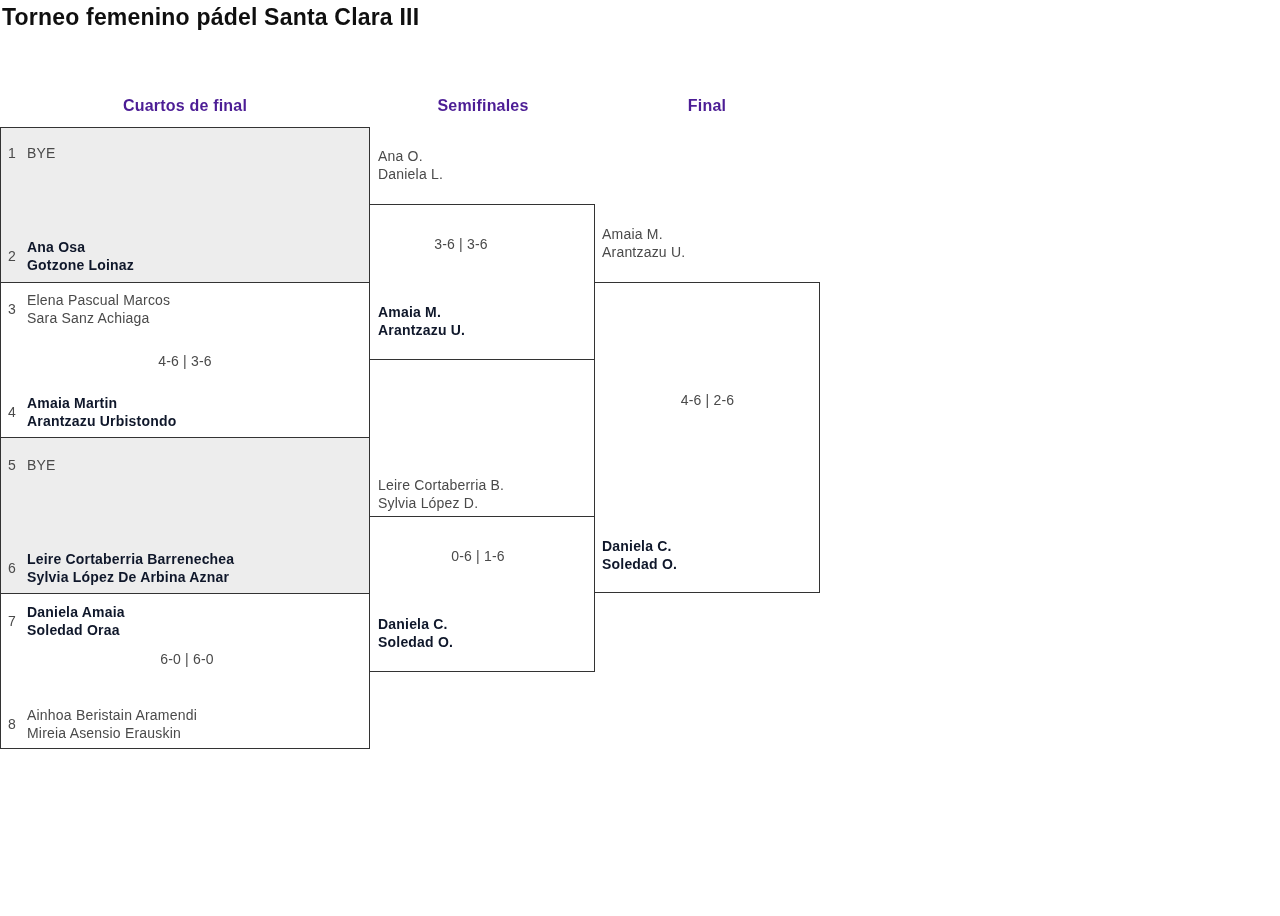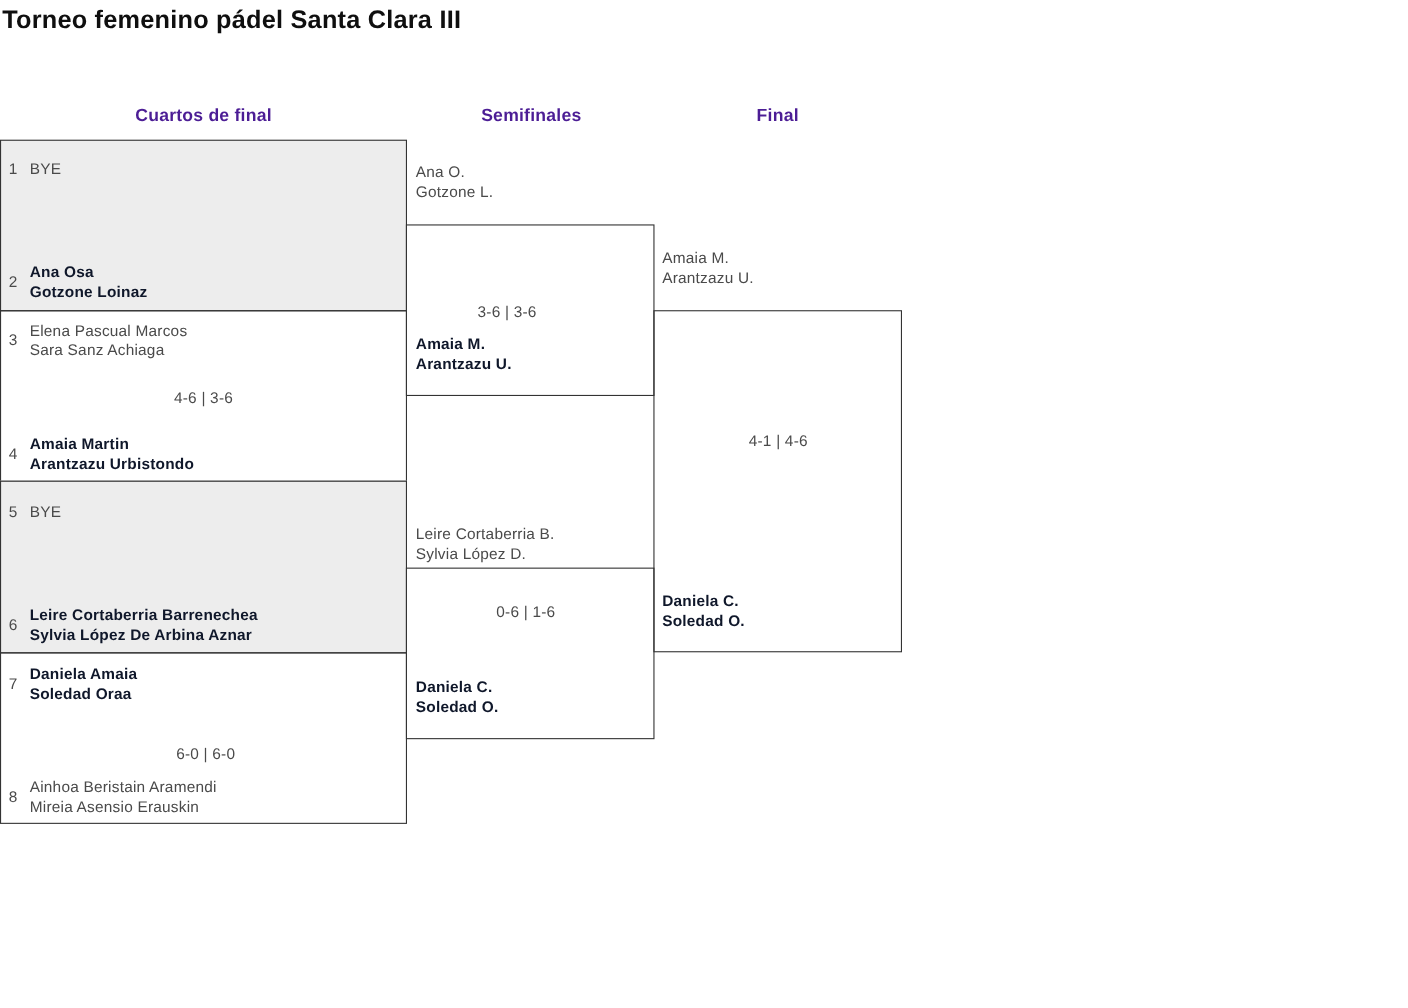--- a/index.html
+++ b/index.html
@@ -131,36 +131,36 @@
     </div>
   </div>
 
   <div class="entry winner" style="left:8px; top:603px;">
     <span class="seed">7</span>
     <div class="names">
       <div>Daniela Amaia</div>
       <div>Soledad Oraa</div>
     </div>
   </div>
-  <div class="score" style="left:0; top:677px; width:374px;">6-0 | 6-0</div>
+  <div class="score" style="left:0; top:651px; width:374px;">6-0 | 6-0</div>
   <div class="entry" style="left:8px; top:706px;">
     <span class="seed">8</span>
     <div class="names">
       <div>Ainhoa Beristain Aramendi</div>
       <div>Mireia Asensio Erauskin</div>
     </div>
   </div>
 
   <div class="entry" style="left:378px; top:147px;">
     <div class="names">
       <div>Ana O.</div>
-      <div>Gotzone L.</div>
+      <div>Daniela L.</div>
     </div>
   </div>
-  <div class="score" style="left:370px; top:236px; width:182px;margin-top:39px;">3-6 | 3-6</div>
+  <div class="score" style="left:370px; top:236px; width:182px;">3-6 | 3-6</div>
   <div class="entry winner" style="left:378px; top:303px;">
     <div class="names">
       <div>Amaia M.</div>
       <div>Arantzazu U.</div>
     </div>
   </div>
 
   <div class="entry" style="left:378px; top:476px;">
     <div class="names">
       <div>Leire Cortaberria B.</div>
@@ -174,21 +174,21 @@
       <div>Soledad O.</div>
     </div>
   </div>
 
   <div class="entry" style="left:602px; top:225px;">
     <div class="names">
       <div>Amaia M.</div>
       <div>Arantzazu U.</div>
     </div>
   </div>
-  <div class="score" style="left:595px; top:392px; width:225px;">4-1 | 4-6</div>
+  <div class="score" style="left:595px; top:392px; width:225px;">4-6 | 2-6</div>
   <div class="entry winner" style="left:602px; top:537px;">
     <div class="names">
       <div>Daniela C.</div>
       <div>Soledad O.</div>
     </div>
   </div>
 
 </div>
 
 </body></html>

